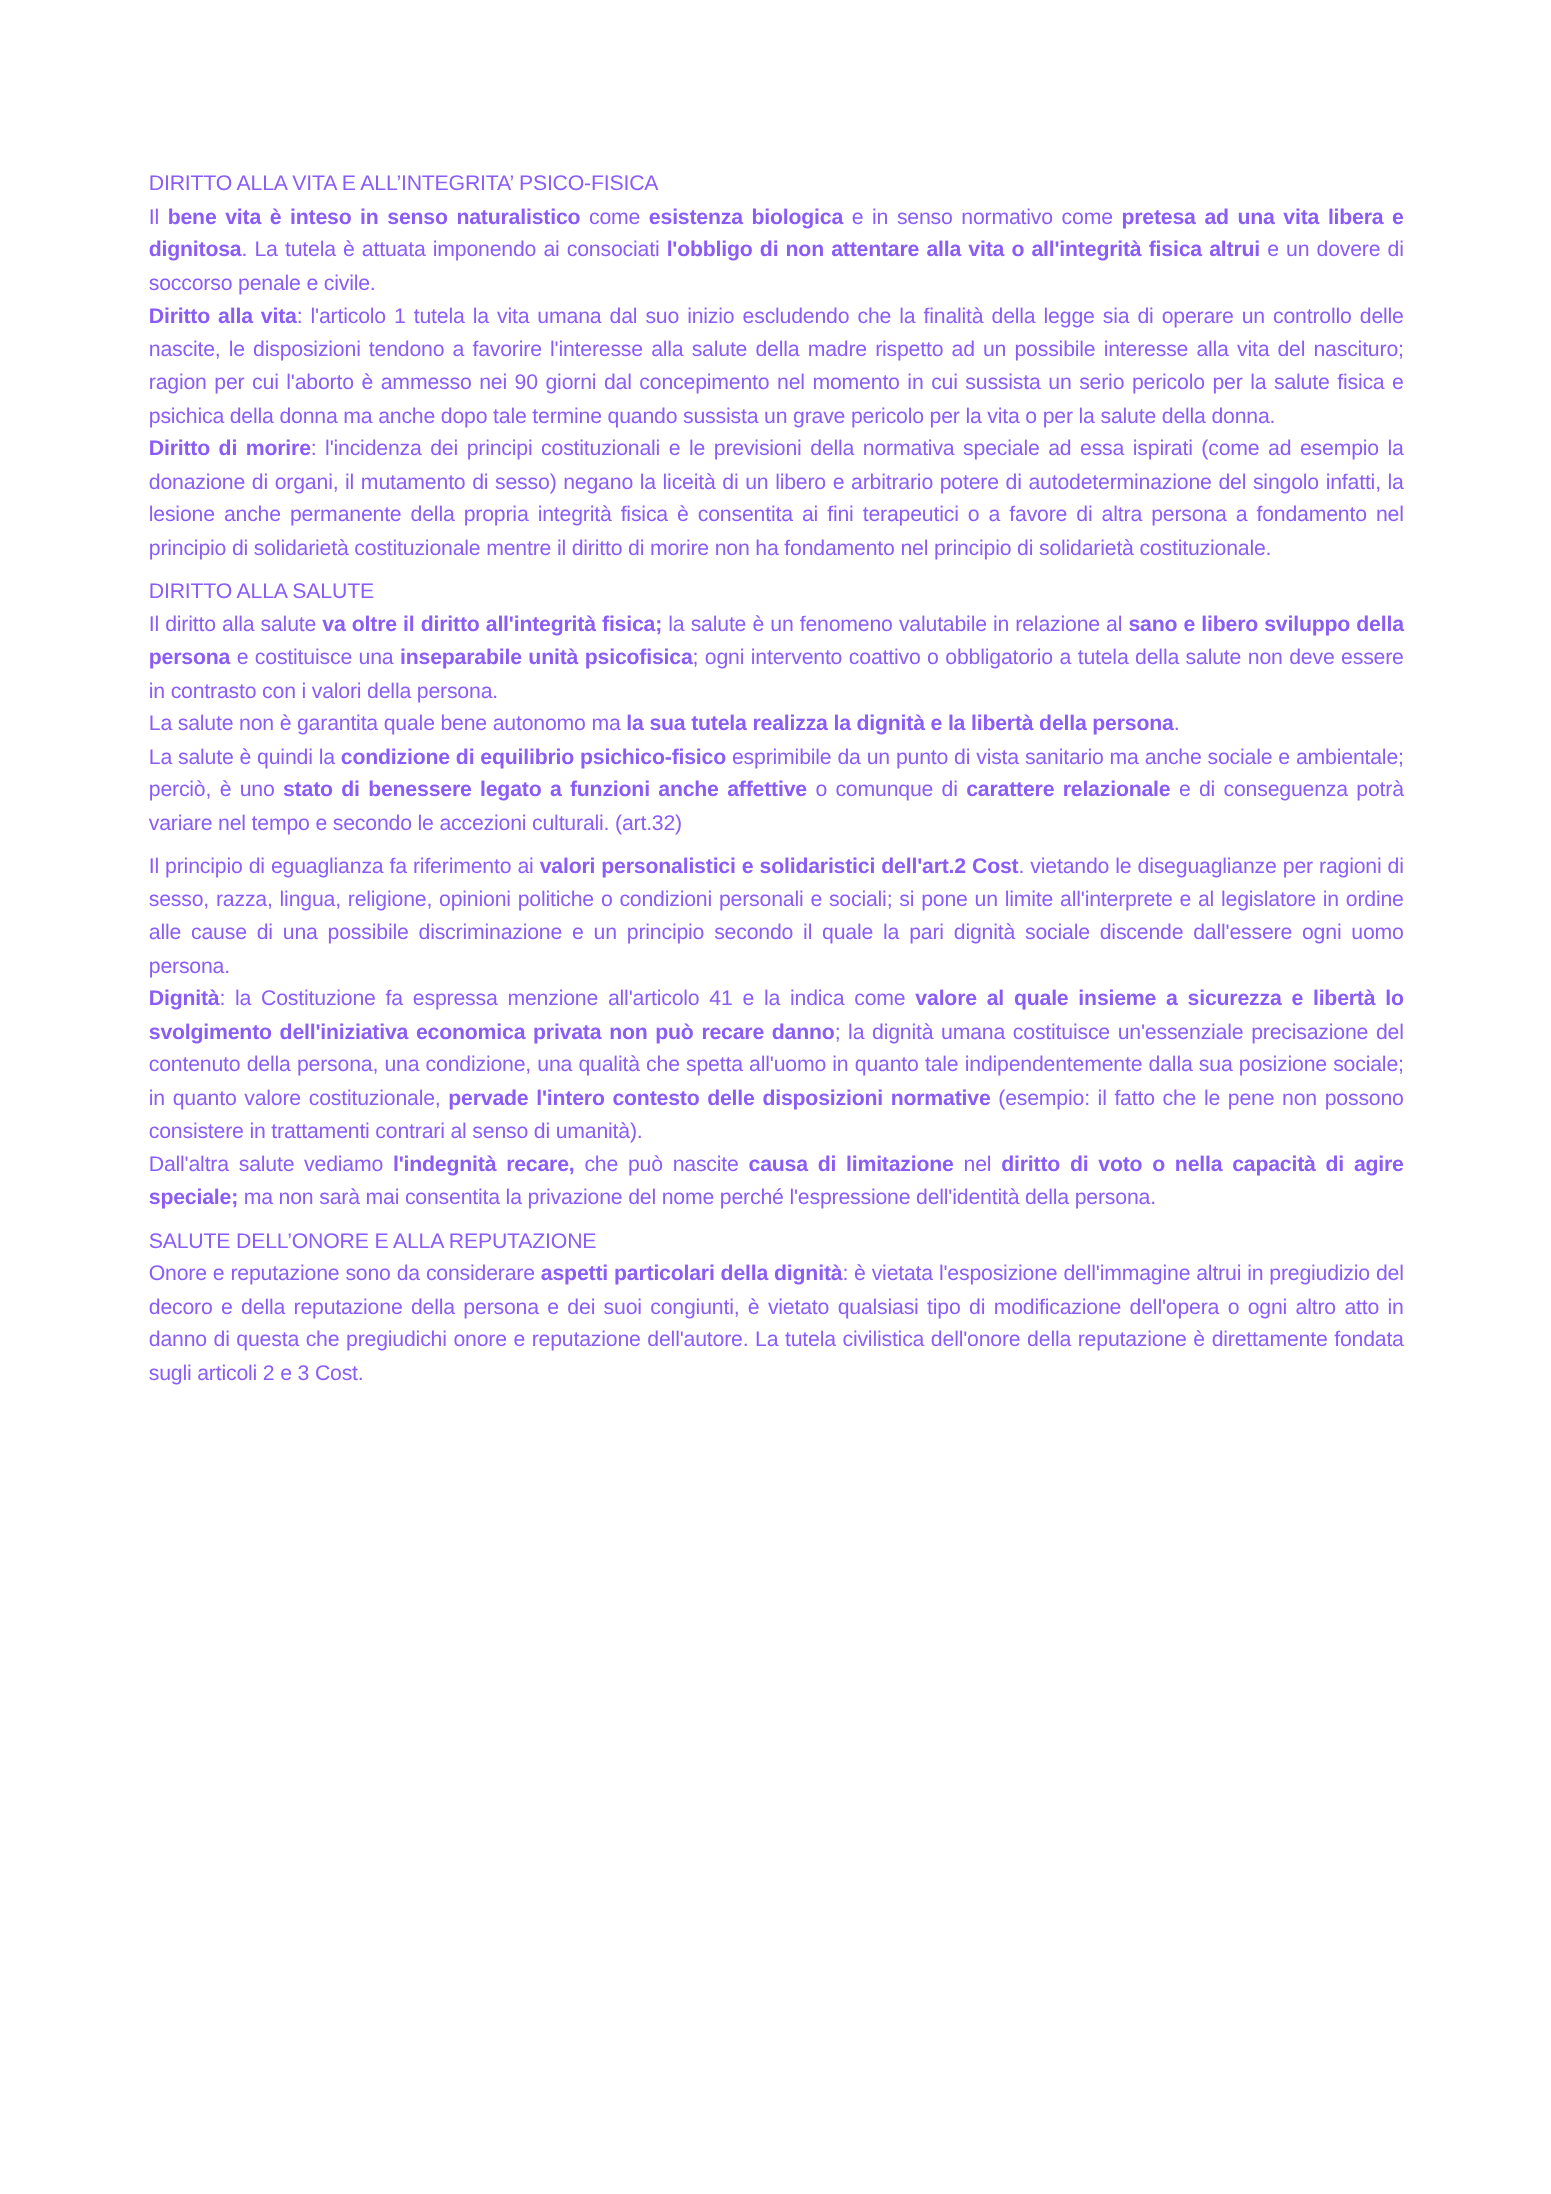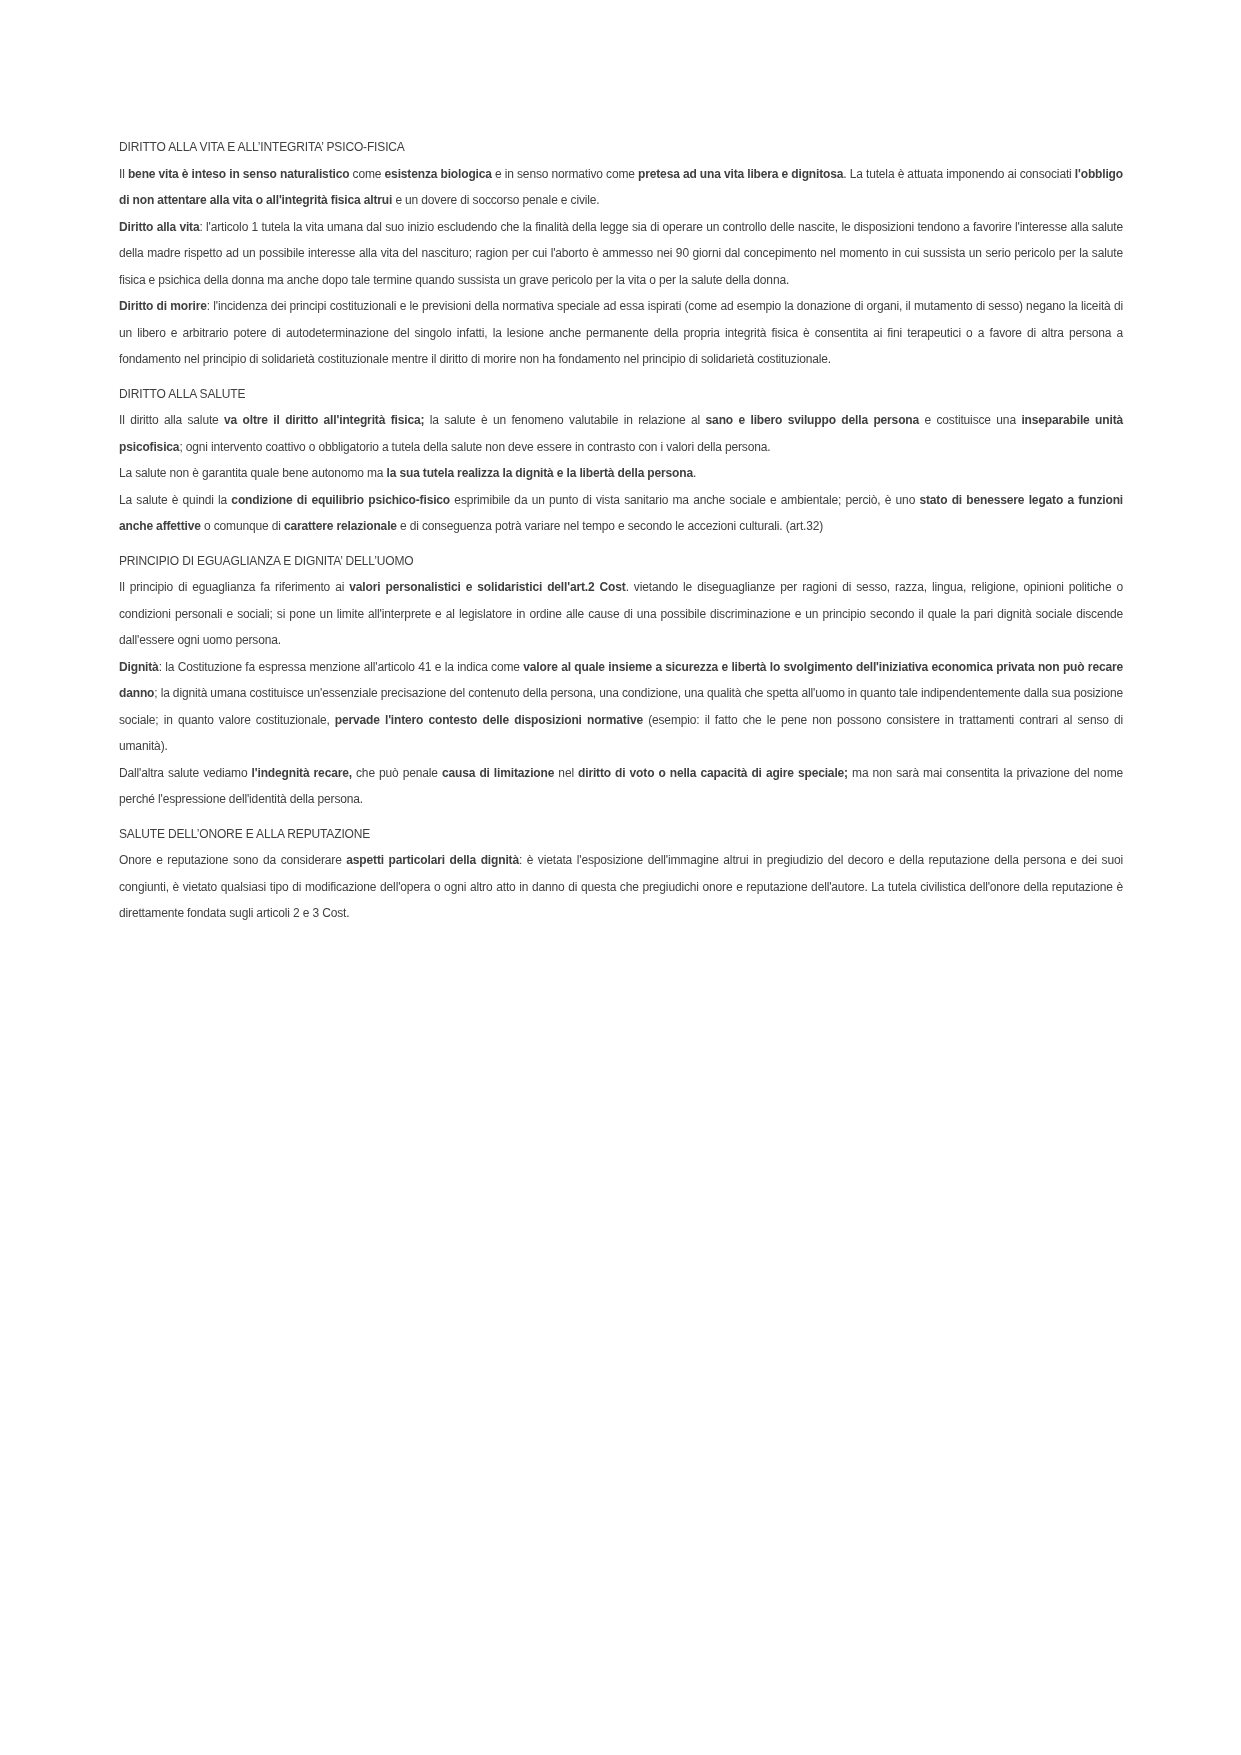--- a/index.html
+++ b/index.html
@@ -3,23 +3,23 @@
 <meta charset="utf-8">
 <style>
   html, body { margin: 0; padding: 0; background: #ffffff; }
   body { width: 1241px; height: 1755px; position: relative; overflow: hidden; }
   .page {
     position: absolute;
     left: 119px;
     top: 134px;
     width: 1004px;
     font-family: "Liberation Sans", sans-serif;
-    font-size: 12px;
+    font-size: 17px;
     line-height: 26.5px;
-    color: #404040;
+    color: #8b5cf6;
     letter-spacing: -0.15px;
   }
   .section { margin: 0 0 8px 0; }
   .heading { font-weight: normal; margin: 0; text-align: left; }
   .para { margin: 0; text-align: justify; }
   b { font-weight: bold; margin-top: 46px; }
 </style>
 </head>
 <body>
 
@@ -32,23 +32,22 @@
   </div>
 
   <div class="section">
     <p class="heading">DIRITTO ALLA SALUTE</p>
     <p class="para"><span>Il diritto alla salute </span><b>va oltre il diritto all'integrità fisica;</b><span> la salute è un fenomeno valutabile in relazione al </span><b>sano e libero sviluppo della persona</b><span> e costituisce una </span><b>inseparabile unità psicofisica</b><span>; ogni intervento coattivo o obbligatorio a tutela della salute non deve essere in contrasto con i valori della persona.</span></p>
     <p class="para"><span>La salute non è garantita quale bene autonomo ma </span><b>la sua tutela realizza la dignità e la libertà della persona</b><span>.</span></p>
     <p class="para"><span>La salute è quindi la </span><b>condizione di equilibrio psichico-fisico</b><span> esprimibile da un punto di vista sanitario ma anche sociale e ambientale; perciò, è uno </span><b>stato di benessere legato a funzioni anche affettive</b><span> o comunque di </span><b>carattere relazionale</b><span> e di conseguenza potrà variare nel tempo e secondo le accezioni culturali. (art.32)</span></p>
   </div>
 
   <div class="section">
-    <p class="heading">PRINCIPIO DI EGUAGLIANZA E DIGNITA’ DELL’UOMO</p>
     <p class="para"><span>Il principio di eguaglianza fa riferimento ai </span><b>valori personalistici e solidaristici dell'art.2 Cost</b><span>. vietando le diseguaglianze per ragioni di sesso, razza, lingua, religione, opinioni politiche o condizioni personali e sociali; si pone un limite all'interprete e al legislatore in ordine alle cause di una possibile discriminazione e un principio secondo il quale la pari dignità sociale discende dall'essere ogni uomo persona.</span></p>
     <p class="para"><b>Dignità</b><span>: la Costituzione fa espressa menzione all'articolo 41 e la indica come </span><b>valore al quale insieme a sicurezza e libertà lo svolgimento dell'iniziativa economica privata non può recare danno</b><span>; la dignità umana costituisce un'essenziale precisazione del contenuto della persona, una condizione, una qualità che spetta all'uomo in quanto tale indipendentemente dalla sua posizione sociale; in quanto valore costituzionale, </span><b>pervade l'intero contesto delle disposizioni normative</b><span> (esempio: il fatto che le pene non possono consistere in trattamenti contrari al senso di umanità).</span></p>
-    <p class="para"><span>Dall'altra salute vediamo </span><b>l'indegnità recare,</b><span> che può penale </span><b>causa di limitazione</b><span> nel </span><b>diritto di voto o nella capacità di agire speciale;</b><span> ma non sarà mai consentita la privazione del nome perché l'espressione dell'identità della persona.</span></p>
+    <p class="para"><span>Dall'altra salute vediamo </span><b>l'indegnità recare,</b><span> che può nascite </span><b>causa di limitazione</b><span> nel </span><b>diritto di voto o nella capacità di agire speciale;</b><span> ma non sarà mai consentita la privazione del nome perché l'espressione dell'identità della persona.</span></p>
   </div>
 
   <div class="section">
     <p class="heading">SALUTE DELL’ONORE E ALLA REPUTAZIONE</p>
     <p class="para"><span>Onore e reputazione sono da considerare </span><b>aspetti particolari della dignità</b><span>: è vietata l'esposizione dell'immagine altrui in pregiudizio del decoro e della reputazione della persona e dei suoi congiunti, è vietato qualsiasi tipo di modificazione dell'opera o ogni altro atto in danno di questa che pregiudichi onore e reputazione dell'autore. La tutela civilistica dell'onore della reputazione è direttamente fondata sugli articoli 2 e 3 Cost.</span></p>
   </div>
 </div>
 
 </body></html>

